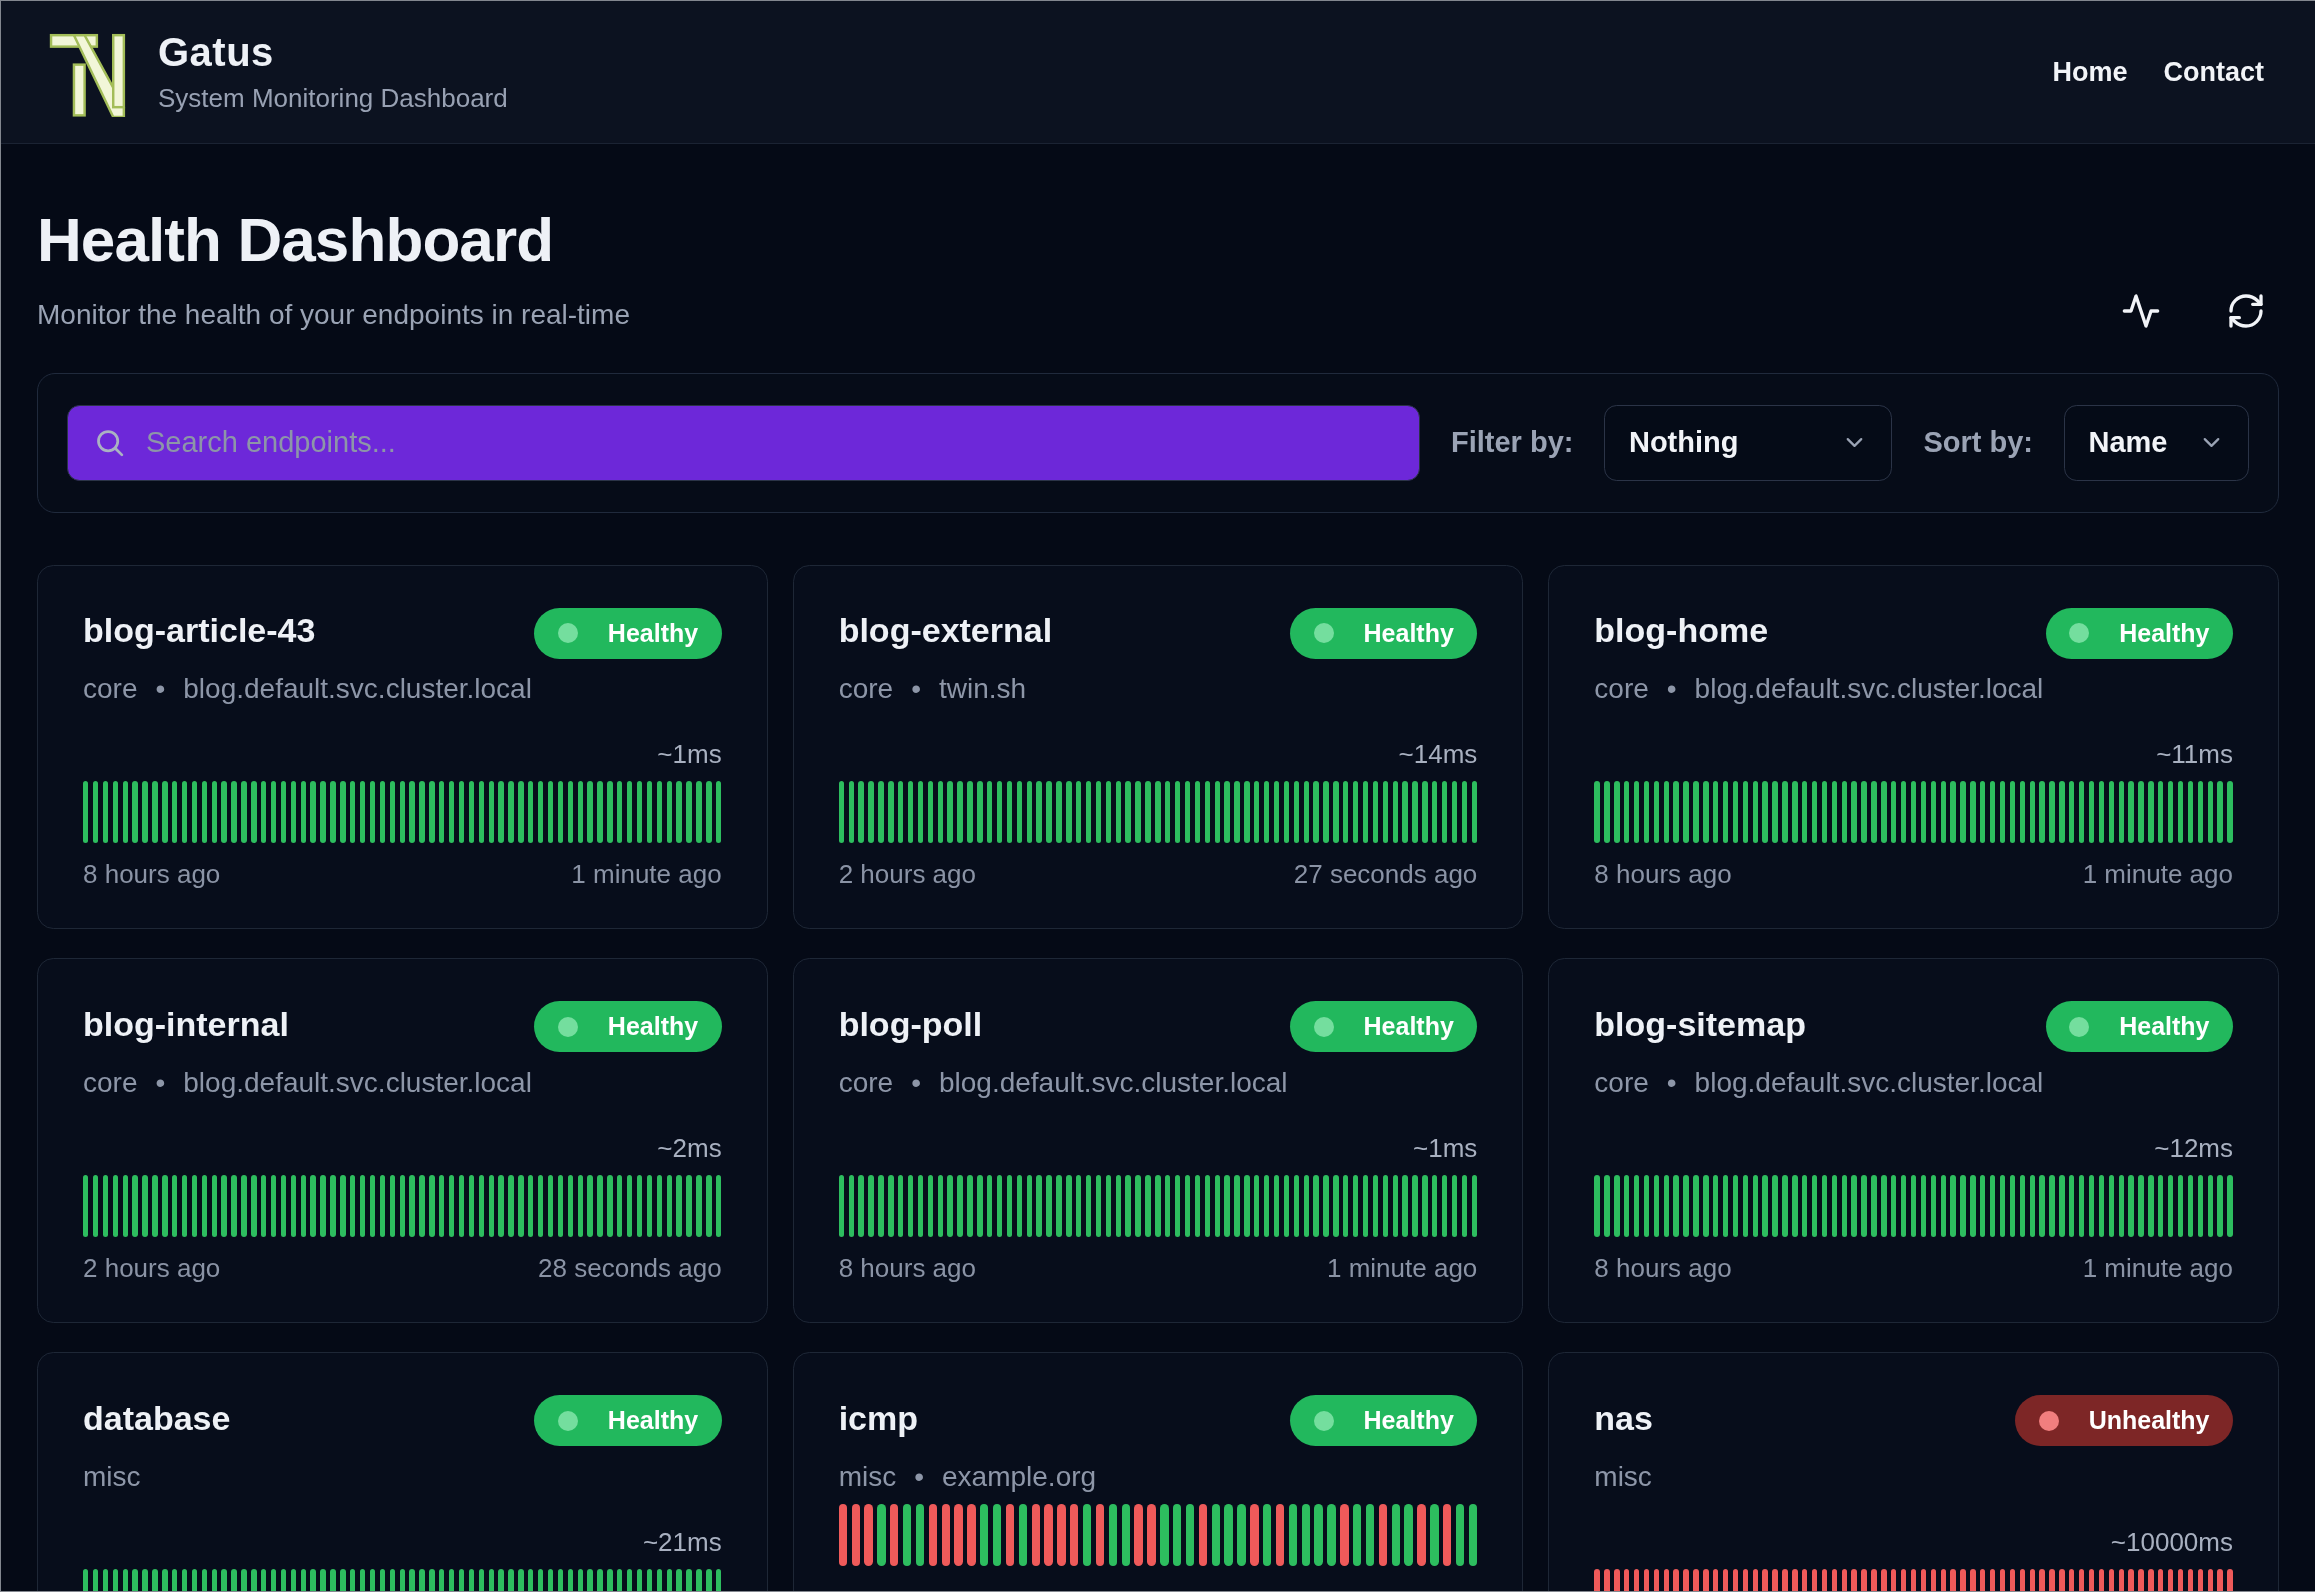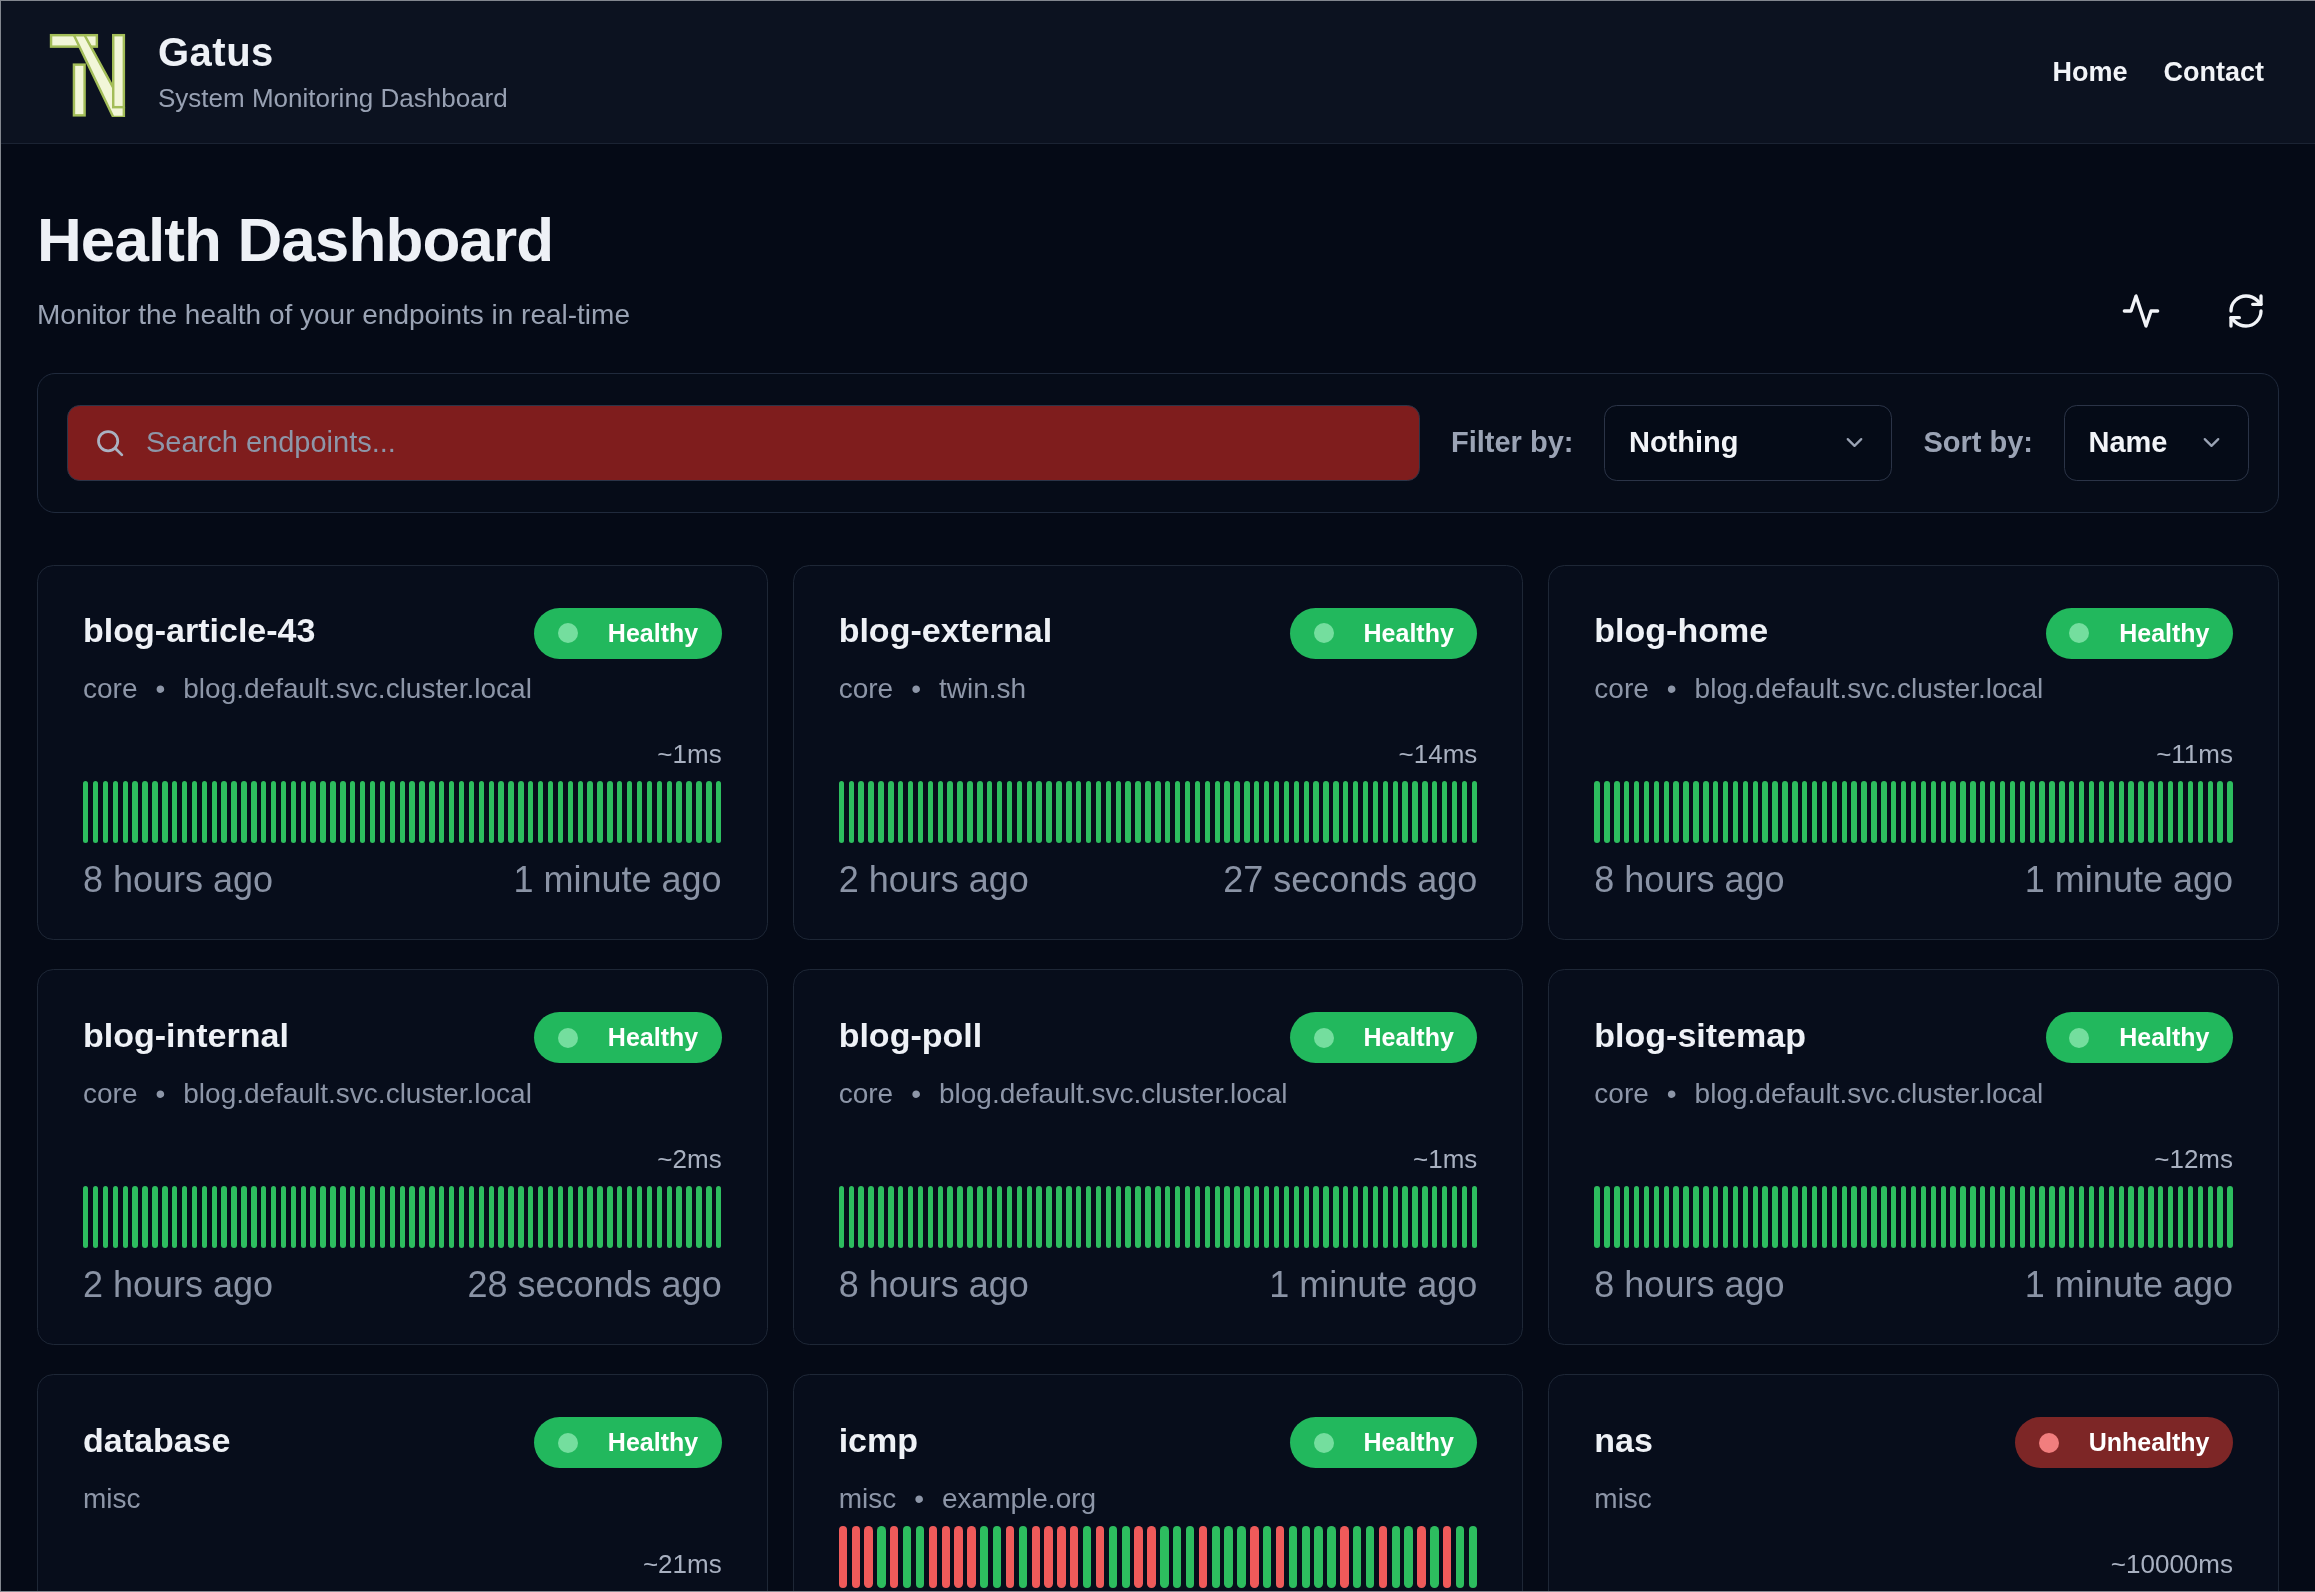--- a/index.html
+++ b/index.html
@@ -50,21 +50,21 @@
   }
   .searchbox {
     flex: 1;
     display: flex;
     align-items: center;
     gap: 20px;
     border: 0.9px solid #2b3447;
     border-radius: 12.7px;
     height: 76px;
     padding: 0 25px;
-    background: #7f1d1d;
+    background: #6d28d9;
   }
   .searchbox input {
     flex: 1; background: transparent; border: none; outline: none;
     color: #dfe4ec; font-size: 29px; font-family: "Liberation Sans", sans-serif;
   }
   .searchbox input::placeholder { color: #8d96a8; }
   .tool-label { color: #9aa3b4; font-size: 29px; font-weight: 600; white-space: nowrap; }
   .select {
     display: flex; align-items: center; justify-content: space-between;
     border: 0.9px solid #2b3447; border-radius: 12.7px; height: 76px;
@@ -99,21 +99,21 @@
   .badge.healthy { background: var(--healthy); }
   .badge.healthy .dot { background: var(--healthy-dot); }
   .badge.unhealthy { background: var(--unhealthy); }
   .badge.unhealthy .dot { background: var(--unhealthy-dot); }
   .ep-meta { margin-top: 14.5px; display: flex; align-items: center; gap: 18px; color: #8d96a8; font-size: 28px; }
   .latency { text-align: right; color: #a8b0c0; font-size: 26px; margin-top: 34px; }
   .bars { display: flex; gap: 4.5px; height: 62px; margin-top: 11px; }
   .bar { flex: 1; border-radius: 90px; }
   .bar.up { background: var(--bar-up); }
   .bar.down { background: var(--bar-down); }
-  .card-foot { display: flex; justify-content: space-between; color: #8a93a5; font-size: 36px; margin-top: 16.3px; }
+  .card-foot { display: flex; justify-content: space-between; color: #8a93a5; font-size: 26px; margin-top: 16.3px; }
 </style>
 </head>
 <body>
 
 <header class="topbar">
   <svg class="logo" viewBox="0 0 100 110">
     <g id="logo-shapes" stroke-width="3" stroke-linejoin="miter" fill="#f2f6d8" stroke="#a3bd58">
       <rect x="3" y="10" width="56" height="14"></rect>
       <rect x="31" y="46" width="13" height="62"></rect>
       <polygon points="31,10 44,10 92,98 92,110 79,110"></polygon>

